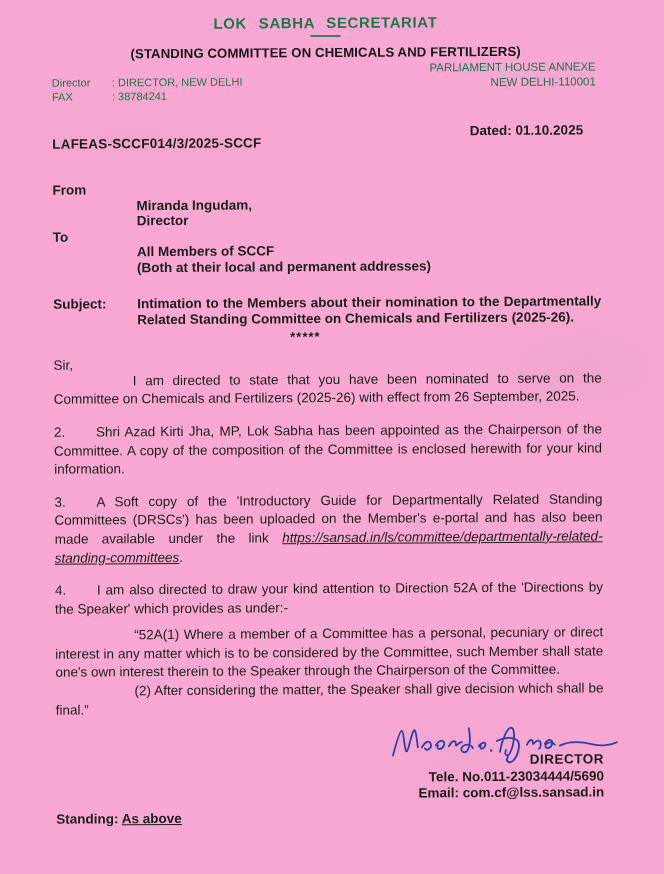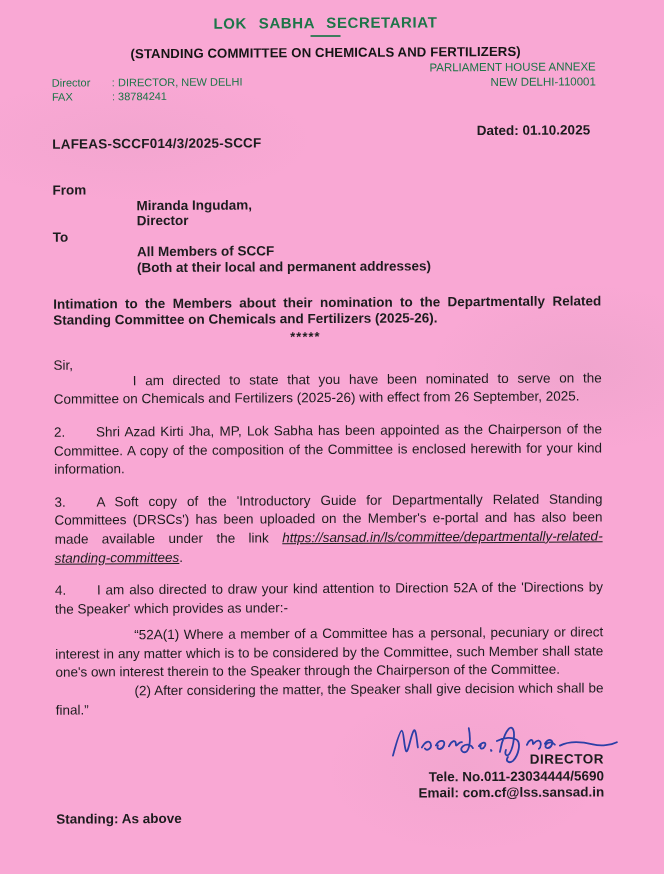--- a/index.html
+++ b/index.html
@@ -43,21 +43,21 @@
     text-align:center;font-weight:bold;font-size:13.2px;color:#151515;
     letter-spacing:0.1px;margin-top:8px;
   }
   .head-row{display:flex;justify-content:space-between;align-items:flex-start;margin-top:1px;}
   .contact{font-size:11px;color:var(--accent-green);margin-top:13px;line-height:14px;}
   .contact-label{display:inline-block;width:60px;}
   .address{font-size:11.5px;color:var(--accent-green);text-align:right;line-height:15px;margin-right:4px;}
   
   .refrow{display:flex;justify-content:space-between;align-items:flex-start;margin-top:22px;}
   .refno{font-weight:bold;font-size:13.5px;margin-top:11px;letter-spacing:0.2px;}
-  .dated{font-weight:bold;font-size:13.5px;margin-right:10px;}
+  .dated{font-weight:bold;font-size:13.5px;margin-right:17px;}
   
   .addressing{margin-top:31px;font-weight:bold;font-size:13.5px;line-height:15.6px;}
   .addr-val{margin-left:84px;}
   
   .subject-row{display:flex;margin-top:20px;font-weight:bold;font-size:13.5px;line-height:16.6px;}
   .subject-label{width:84px;flex:none;}
   .subject-text{flex:1;text-align:justify;}
   .separator{text-align:center;font-weight:bold;font-size:13px;letter-spacing:1px;margin-top:1px;margin-right:44px;}
   
   .salutation{margin-top:12px;font-size:13.5px;}
@@ -70,21 +70,21 @@
   .para.gap-sm{margin-top:8px;}
   .pnum{display:inline-block;width:42px;text-indent:0;}
   .doclink{font-style:italic;text-decoration:underline;}
   
   .sigblock{margin-top:4px;text-align:right;font-weight:bold;font-size:13.5px;line-height:16.5px;}
   .signature{display:block;margin-left:auto;margin-right:-18px;}
   .signature path{stroke:var(--ink-blue);}
   .designation{margin-top:-15px;letter-spacing:0.5px;}
   
   .enclosure{margin-top:7px;font-weight:bold;font-size:13.5px;}
-  .enc-value{}
+  .enc-value{text-decoration:underline;}
 </style>
 </head>
 <body>
 
 <div class="page">
   <div class="scan-shade"></div>
   <div class="sheet">
 
     <div class="letterhead">
       <div class="org">LOK  SABHA  SECRETARIAT</div>
@@ -118,20 +118,21 @@
         <div>Director</div>
       </div>
       <div class="addr-label">To</div>
       <div class="addr-val">
         <div>All Members of SCCF</div>
         <div>(Both at their local and permanent addresses)</div>
       </div>
     </div>
 
     <div class="subject-row">
+      <div class="subject-label">Subject:</div>
       <div class="subject-text">Intimation to the Members about their nomination to the Departmentally Related Standing Committee on Chemicals and Fertilizers (2025-26).</div>
     </div>
     <div class="separator">*****</div>
 
     <div class="salutation">Sir,</div>
 
     <p class="para first indent">I am directed to state that you have been nominated to serve on the Committee on Chemicals and Fertilizers (2025-26) with effect from 26 September, 2025.</p>
 
     <p class="para gap"><span class="pnum">2.</span><span>Shri Azad Kirti Jha, MP, Lok Sabha has been appointed as the Chairperson of the Committee.  A copy of the composition of the Committee is enclosed herewith for your kind information.</span></p>
 

